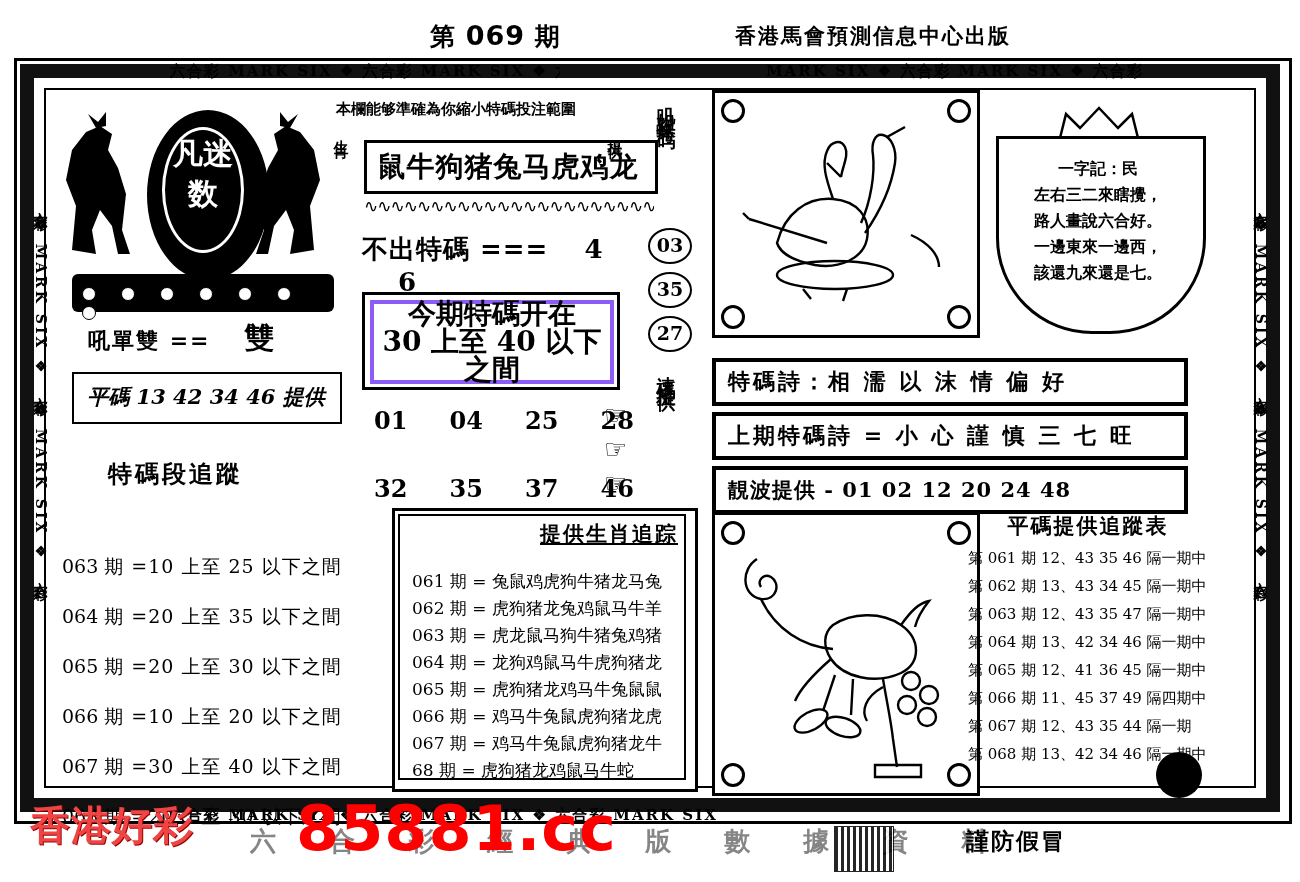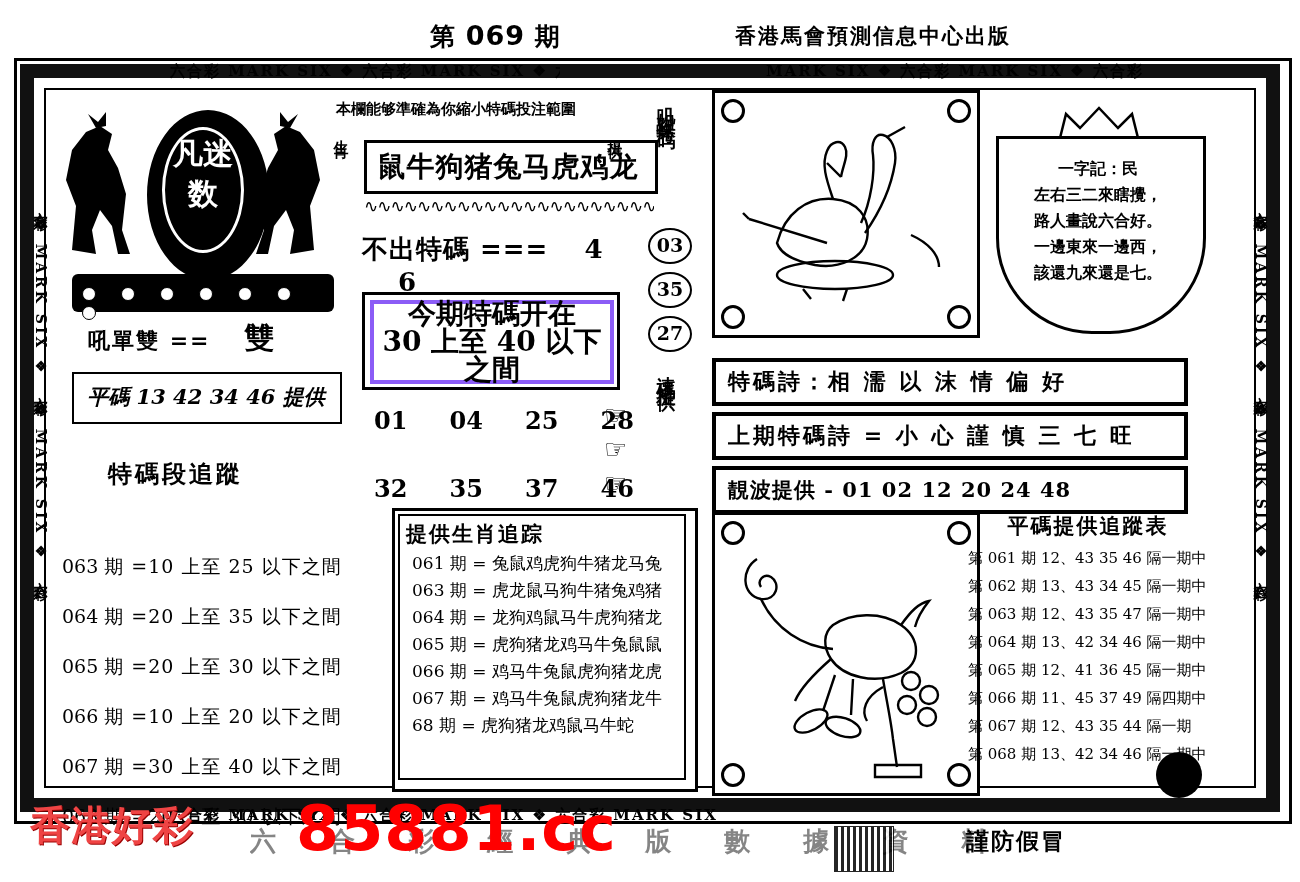--- a/index.html
+++ b/index.html
@@ -170,23 +170,23 @@
   
   .zx-box{
     position:absolute;left:392px;top:508px;width:300px;height:278px;
     border:3px solid #000;background:#fff;
   }
   .zx-box-in{
     position:absolute;left:398px;top:514px;width:288px;height:266px;
     border:2px solid #000;box-sizing:border-box;padding:4px 6px;
   }
   .zx-title{
-    text-align:left;font-size:21px;font-weight:bold;letter-spacing:2px;
-    font-family:"DejaVu Serif","Liberation Serif",serif;
-    margin-bottom:2px;
+    text-align:right;font-size:21px;font-weight:bold;letter-spacing:2px;
+    font-family:"DejaVu Serif","Liberation Serif",serif;
+    text-decoration:underline;margin-bottom:20px;
   }
   .zx-row{
     font-size:17px;line-height:27px;white-space:nowrap;
     font-family:"DejaVu Serif","Liberation Serif",serif;
     padding-left:6px;
   }
 
   
   .v-label{
     position:absolute;font-size:19px;font-weight:bold;
@@ -423,20 +423,24 @@
     <div class="circle">35</div>
     <div class="circle">27</div>
   </div>
 
   <div class="zx-box"></div>
   <div class="zx-box-in">
     <div class="zx-title">提供生肖追踪</div>
     <div class="zx-row">
       <span>061</span>
       <span>期 = 兔鼠鸡虎狗牛猪龙马兔</span>
+    </div>
+    <div class="zx-row">
+      <span>062</span>
+      <span>期 = 虎狗猪龙兔鸡鼠马牛羊</span>
     </div>
     <div class="zx-row">
       <span>063</span>
       <span>期 = 虎龙鼠马狗牛猪兔鸡猪</span>
     </div>
     <div class="zx-row">
       <span>064</span>
       <span>期 = 龙狗鸡鼠马牛虎狗猪龙</span>
     </div>
     <div class="zx-row">

